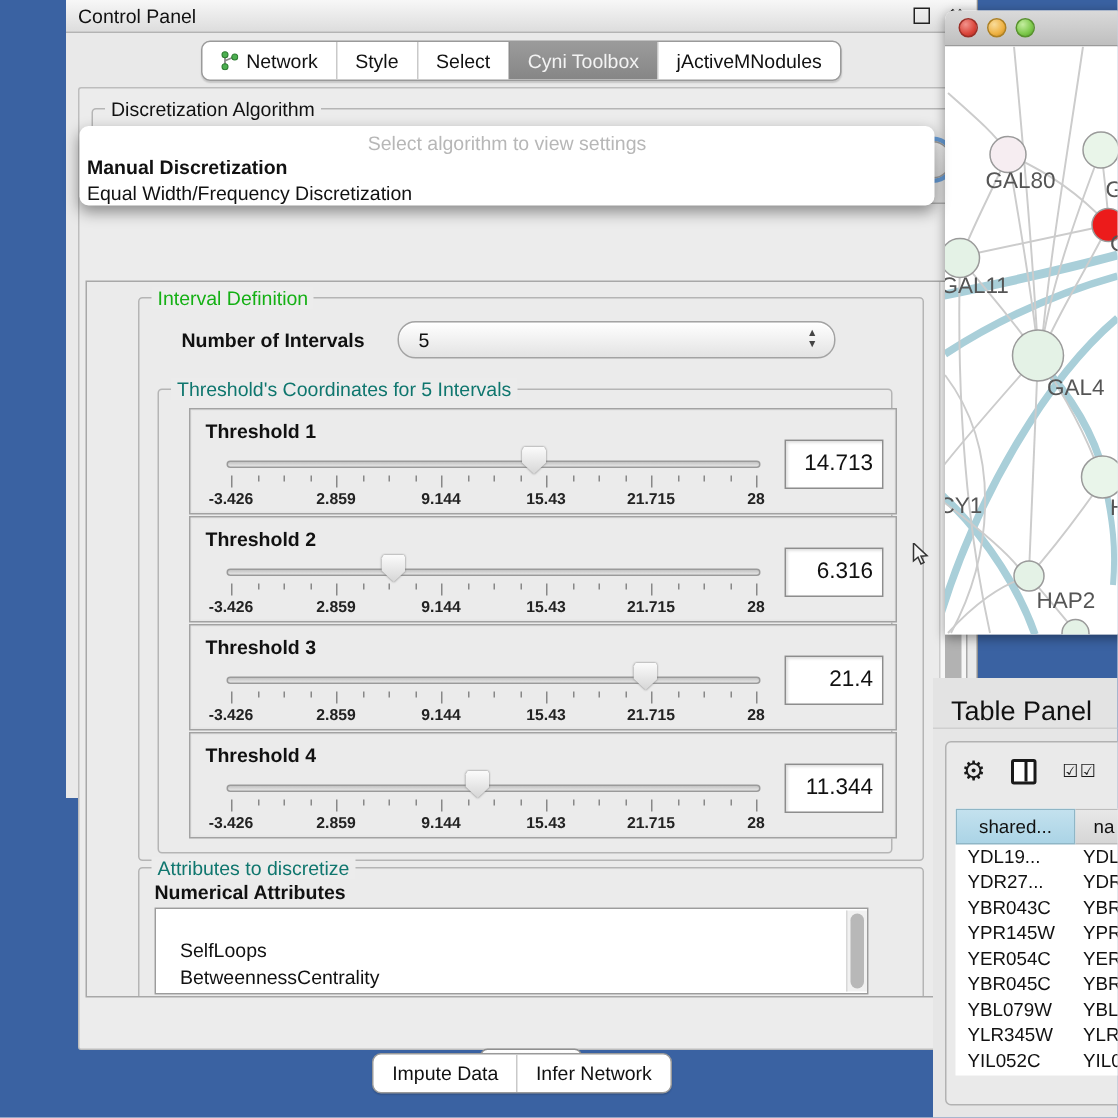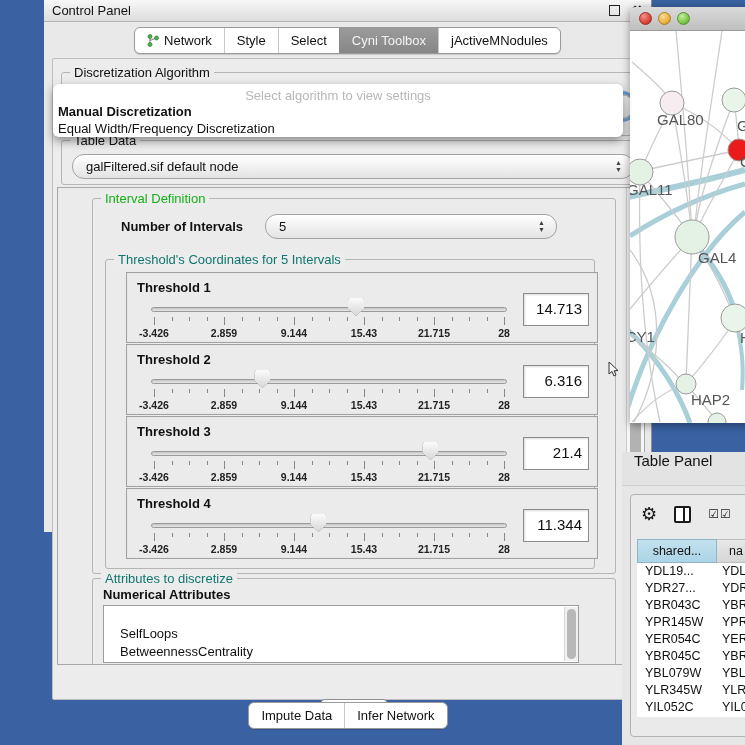--- a/index.html
+++ b/index.html
@@ -94,22 +94,22 @@
   .net-titlebar { position:absolute; left:0; top:0; width:100%; height:24px;
     background:linear-gradient(#dadada,#bfbfbf); border-bottom:1px solid #9b9b9b;
     display:flex; align-items:center; padding-left:9px; gap:6px; }
   .traffic { width:13px; height:13px; border-radius:50%; }
   .t-red   { background:radial-gradient(circle at 35% 30%, #f2938c, #da453a 60%, #a8281f); border:1px solid #9c2f27;}
   .t-yellow{ background:radial-gradient(circle at 35% 30%, #f8dc9a, #eeb142 60%, #bd8420); border:1px solid #ad8023;}
   .t-green { background:radial-gradient(circle at 35% 30%, #c4eda0, #7cc84a 60%, #4f9a25); border:1px solid #58922e;}
   .net-canvas { position:absolute; left:0; top:24px; width:100%; height:392px; background:#fff; }
 
   .table-panel-header { position:absolute; left:622px; top:452px; width:123px; height:34px;
-    background:#e3e3e3; border-bottom:1px solid #cfcfcf; display:flex; align-items:flex-start;
-    padding-left:12px; font-size:15px; }
+    background:#e3e3e3; border-bottom:1px solid #cfcfcf; display:flex; align-items:flex-end;
+    padding-left:12px; font-size:18px; }
   .table-panel-body { position:absolute; left:622px; top:486px; width:123px; height:259px; background:#e6e6e6; }
   .table-inner { position:absolute; left:8px; top:8px; width:130px; height:243px;
     background:#eaeaea; border:1px solid #b2b2b2; border-radius:4px; }
   .tp-toolbar { position:absolute; left:10px; top:10px; display:flex; align-items:center; gap:17px; }
   .gear-glyph { font-size:18px; line-height:18px; color:#1a1a1a; }
   .split-icon { width:17px; height:17px; border:2px solid #1a1a1a; border-radius:2px; position:relative; background:#fff; }
   .split-icon::after { content:""; position:absolute; left:50%; top:0; bottom:0; width:2px; background:#1a1a1a; }
   .check-icons { font-size:12px; letter-spacing:1px; color:#1a1a1a; }
 
   .data-table { position:absolute; left:6px; top:44px; width:120px; height:178px; background:#fff; overflow:hidden; }
@@ -171,27 +171,20 @@
     </div>
 
     <div class="algo-popup">
       <div class="algo-hint">Select algorithm to view settings</div>
       <div id="algo-options">
           <div class="algo-opt bold">Manual Discretization</div>
           <div class="algo-opt">Equal Width/Frequency Discretization</div>
         </div>
     </div>
 
-    <div class="groupbox" style="left:8px; top:81px; width:580px; height:45px;">
-      <span class="group-title">Table Data</span>
-      <div class="combo" style="left:10px; top:13px; width:562px;">
-        <span>galFiltered.sif default node</span>
-        <span class="stepper">▲<br>▼</span>
-      </div>
-    </div>
 
     <div class="scroll-pane">
 
       <div class="groupbox" style="left:34px; top:10px; width:524px; height:376px;">
         <span class="group-title gt-green">Interval Definition</span>
 
         <div style="position:absolute; left:28px; top:20px; font-size:13px; font-weight:bold;">Number of Intervals</div>
         <div class="combo" style="left:172px; top:15px; width:292px;">
           <span>5</span>
           <span class="stepper">▲<br>▼</span>

